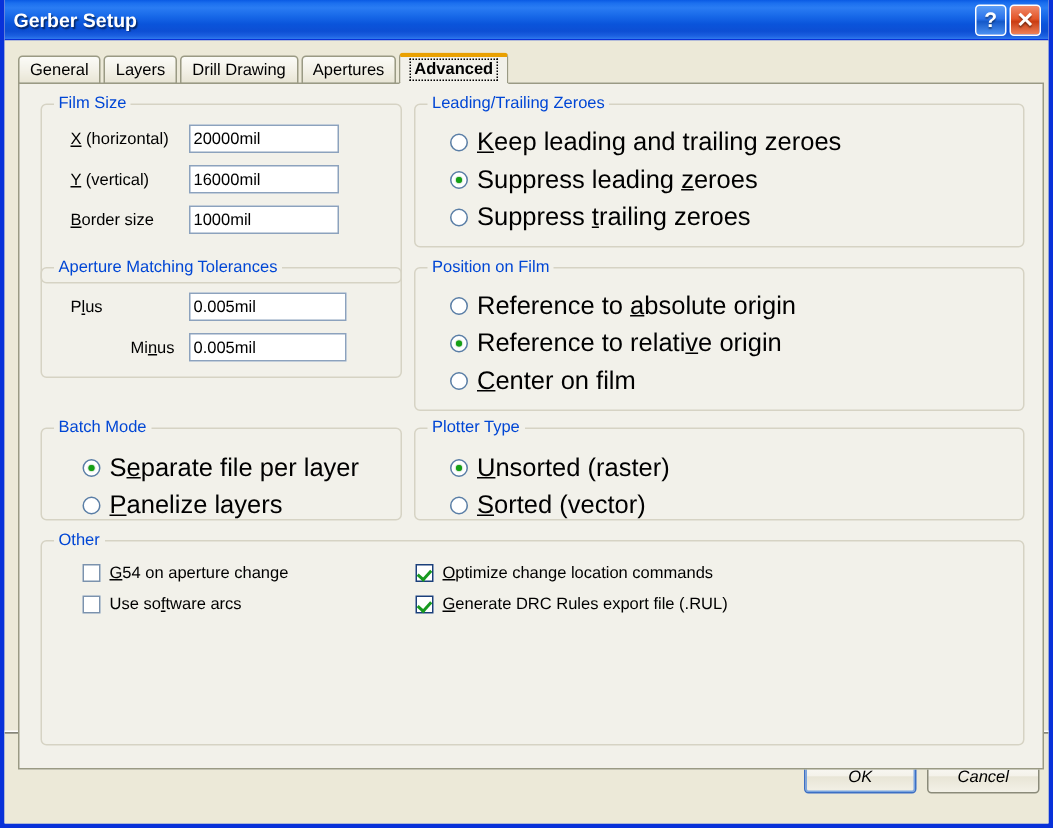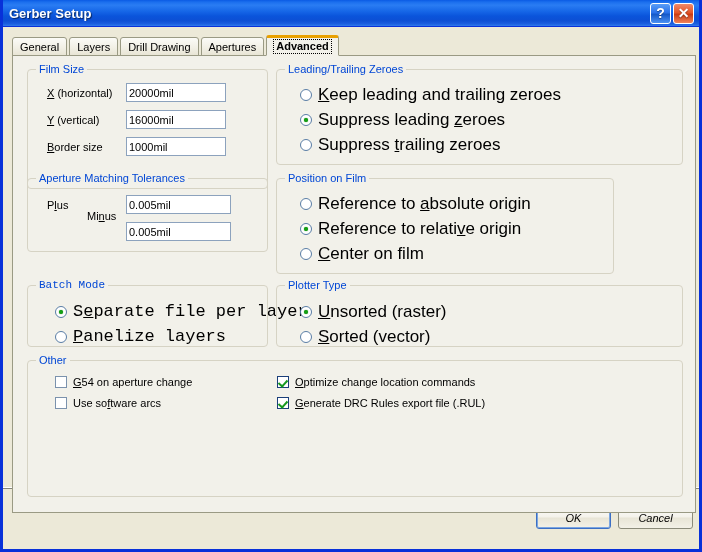--- a/index.html
+++ b/index.html
@@ -334,25 +334,25 @@
         <span class="lbl" style="left:19px; top:71px;"><u class="ak">B</u>order size</span>
         <input class="txtfield" style="left: 98px; top: 67px; width: 100px;" type="text" value="1000mil">
       </div>
 
       <div class="group" style="left:14px; top:122px; width:241px; height:74px;">
         <span class="legend">Aperture Matching Tolerances</span>
 
         <span class="lbl" style="left:19px; top:20px;">P<u class="ak">l</u>us</span>
         <input class="txtfield" style="left: 98px; top: 16px; width: 105px;" type="text" value="0.005mil">
 
-        <span class="lbl" style="left:19px; top:31px;padding-left:40px;">Mi<u class="ak">n</u>us</span>
+        <span class="lbl" style="left:19px; top:47px;padding-left:40px;">Mi<u class="ak">n</u>us</span>
         <input class="txtfield" style="left: 98px; top: 43px; width: 105px;" type="text" value="0.005mil">
       </div>
 
-      <div class="group" style="left:14px; top:229px; width:241px; height:62px;font-family:Liberation Mono, monospace;">
+      <div class="group" style="left:14px; top:229px; width:241px; height:62px;">
         <span class="legend">Batch Mode</span>
 
         <div class="radio-row" style="left:27px; top:16px;">
           <span class="radio checked"></span>
           <span class="rtext">S<u class="ak">e</u>parate file per layer</span>
         </div>
         <div class="radio-row" style="left:27px; top:41px;">
           <span class="radio"></span>
           <span class="rtext"><u class="ak">P</u>anelize layers</span>
         </div>
@@ -368,21 +368,21 @@
         <div class="radio-row" style="left:23px; top:40px;">
           <span class="radio checked"></span>
           <span class="rtext">Suppress leading <u class="ak">z</u>eroes</span>
         </div>
         <div class="radio-row" style="left:23px; top:65px;">
           <span class="radio"></span>
           <span class="rtext">Suppress <u class="ak">t</u>railing zeroes</span>
         </div>
       </div>
 
-      <div class="group" style="left:263px; top:122px; width:338px; height:96px;">
+      <div class="group" style="left:263px; top:122px; width:407px; height:96px;">
         <span class="legend">Position on Film</span>
 
         <div class="radio-row" style="left:23px; top:15px;">
           <span class="radio"></span>
           <span class="rtext">Reference to <u class="ak">a</u>bsolute origin</span>
         </div>
         <div class="radio-row" style="left:23px; top:40px;">
           <span class="radio checked"></span>
           <span class="rtext">Reference to relati<u class="ak">v</u>e origin</span>
         </div>

